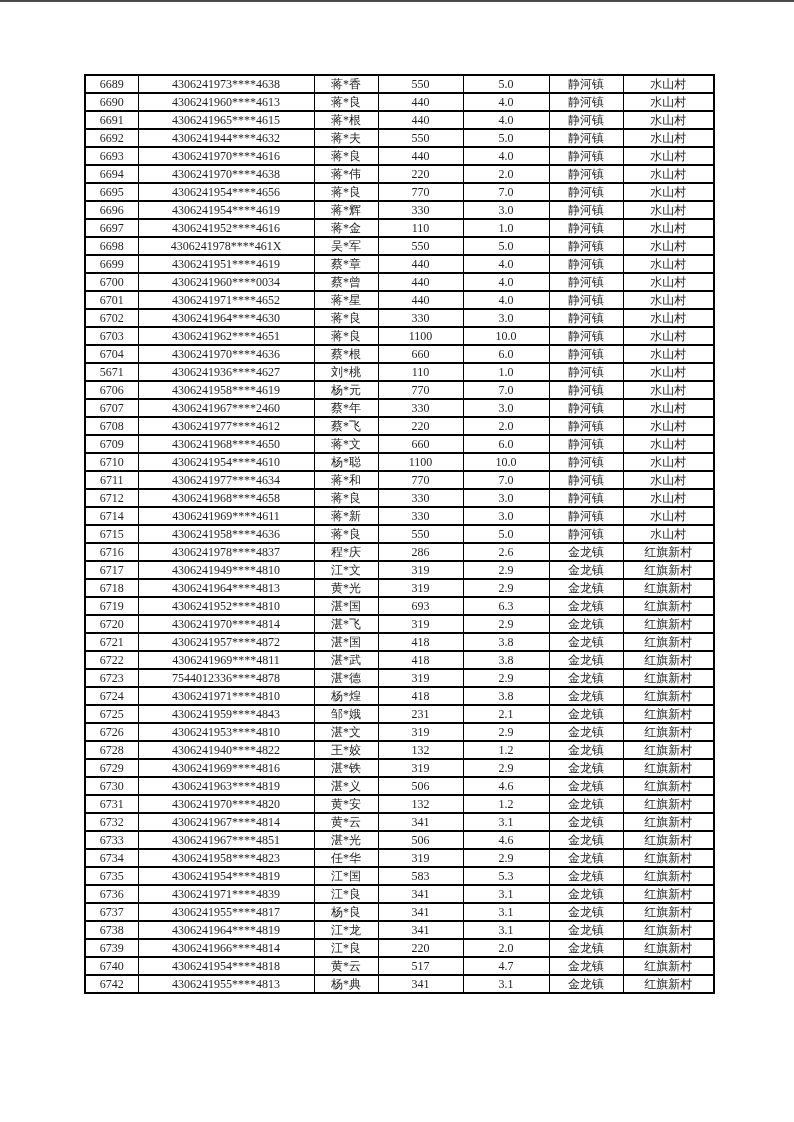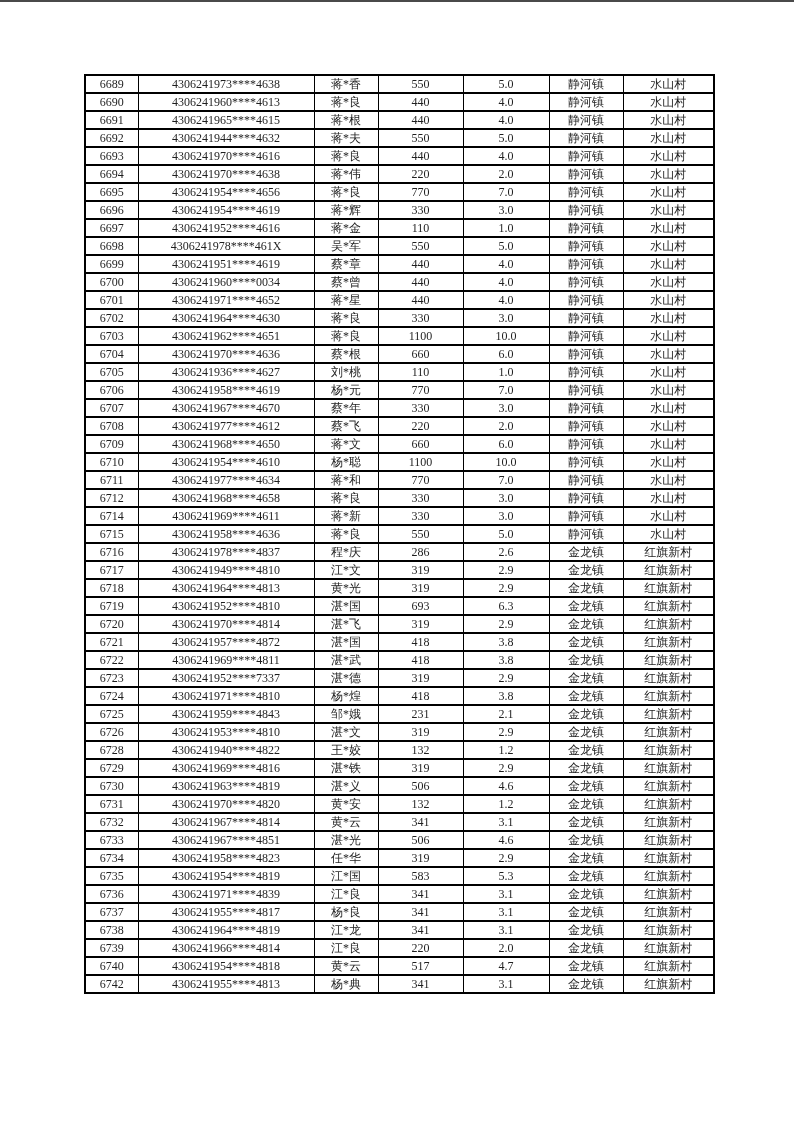--- a/index.html
+++ b/index.html
@@ -204,40 +204,40 @@
         <tr>
           <td>6704</td>
           <td>4306241970****4636</td>
           <td>蔡*根</td>
           <td>660</td>
           <td>6.0</td>
           <td>静河镇</td>
           <td>水山村</td>
         </tr>
         <tr>
-          <td>6705</td>
+          <td>5671</td>
           <td>4306241936****4627</td>
           <td>刘*桃</td>
           <td>110</td>
           <td>1.0</td>
           <td>静河镇</td>
           <td>水山村</td>
         </tr>
         <tr>
           <td>6706</td>
           <td>4306241958****4619</td>
           <td>杨*元</td>
           <td>770</td>
           <td>7.0</td>
           <td>静河镇</td>
           <td>水山村</td>
         </tr>
         <tr>
           <td>6707</td>
-          <td>4306241967****4670</td>
+          <td>4306241967****2460</td>
           <td>蔡*年</td>
           <td>330</td>
           <td>3.0</td>
           <td>静河镇</td>
           <td>水山村</td>
         </tr>
         <tr>
           <td>6708</td>
           <td>4306241977****4612</td>
           <td>蔡*飞</td>
@@ -358,21 +358,21 @@
           <td>6722</td>
           <td>4306241969****4811</td>
           <td>湛*武</td>
           <td>418</td>
           <td>3.8</td>
           <td>金龙镇</td>
           <td>红旗新村</td>
         </tr>
         <tr>
           <td>6723</td>
-          <td>4306241952****7337</td>
+          <td>7544012336****4878</td>
           <td>湛*德</td>
           <td>319</td>
           <td>2.9</td>
           <td>金龙镇</td>
           <td>红旗新村</td>
         </tr>
         <tr>
           <td>6724</td>
           <td>4306241971****4810</td>
           <td>杨*煌</td>

